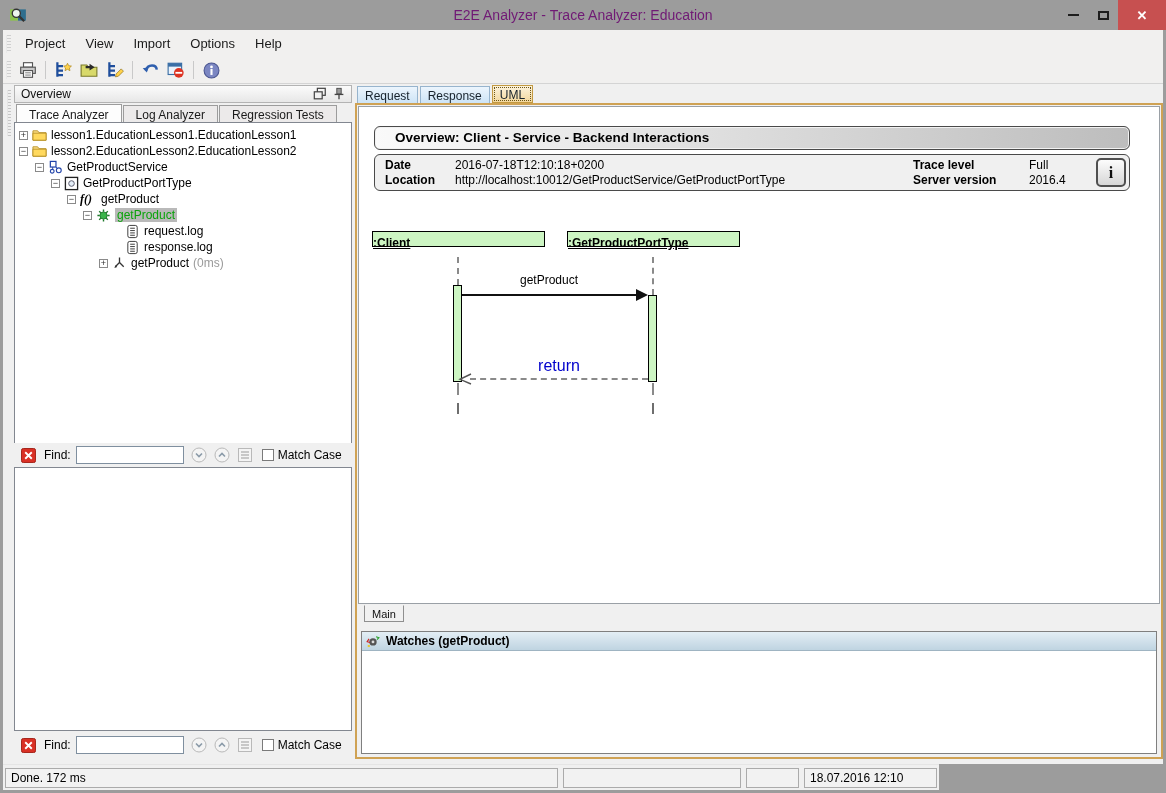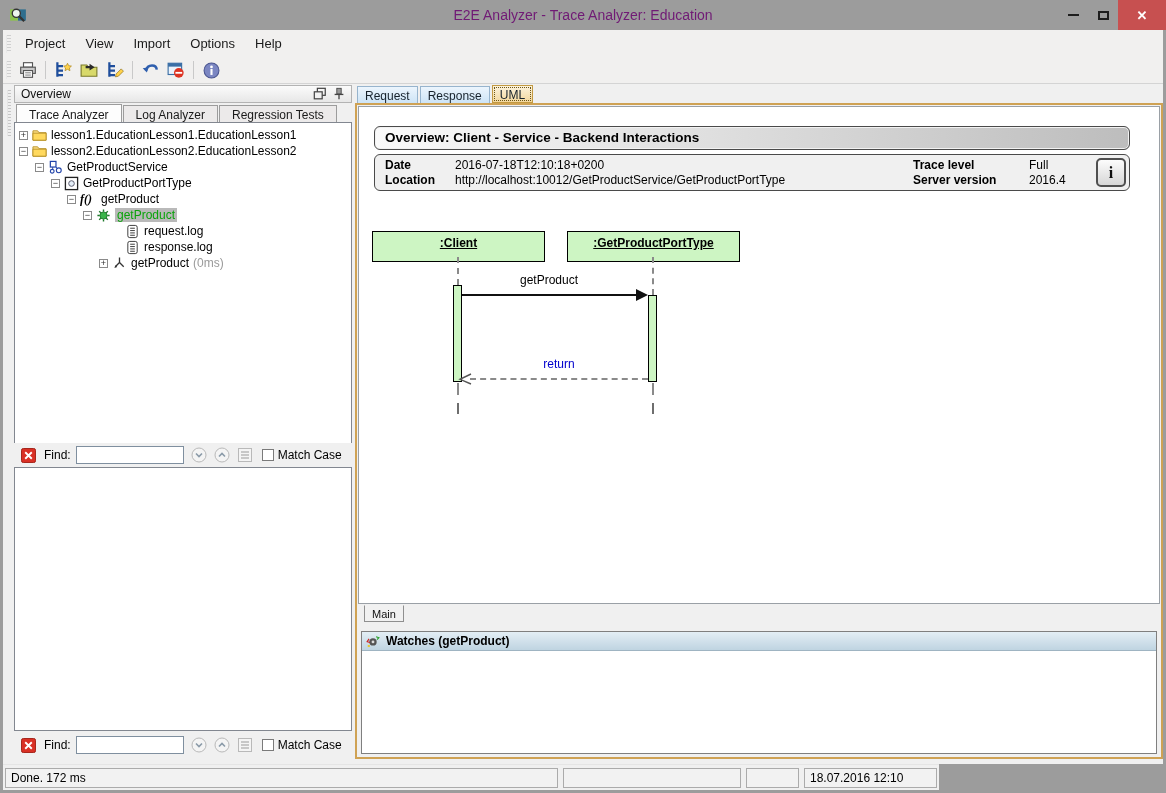--- a/index.html
+++ b/index.html
@@ -56,37 +56,37 @@
   .cb { width: 12px; height: 12px; border: 1px solid #7a7a7a; background: #fff; margin: 0 4px 0 9px; flex: none; }
   .panel2 { position: absolute; left: 0; top: 382px; width: 338px; height: 264px; background: #fff; border: 1px solid #828790; }
 
   
   .rp-tabs { position: absolute; left: 354px; top: 1px; height: 18px; display: flex; }
   .rp-tab { font-size: 12px; padding: 2px 7px 1px; margin-right: 2px; border: 1px solid #97b4cd; background: linear-gradient(#ecf5fd, #cde4f6); color: #16212b; position: relative; top: 1px; }
   .rp-tab.active { border: 1px solid #c39a42; background: linear-gradient(#fdf3dd, #f3d79d); outline: 1px dotted #6b5618; outline-offset: -3px; top: 0; z-index: 2; }
   .rp-container { position: absolute; left: 352px; top: 19px; width: 808px; height: 656px; border: 2px solid #cfa254; background: #f0f0f0; }
   .uml-area { position: absolute; left: 1px; top: 1px; width: 802px; height: 498px; background: #fff; border: 1px solid #9aa0a6; }
 
-  .uml-header { position: absolute; left: 15px; top: 19px; width: 756px; height: 24px; border: 1px solid #4a4a4a; border-radius: 6px; background: linear-gradient(90deg, #fafafa, #bdbdbd); box-shadow: inset 0 0 0 1px #f2f2f2; font-size: 13.5px; font-weight: bold; color: #000; line-height: 22px; padding-left: 10px; }
+  .uml-header { position: absolute; left: 15px; top: 19px; width: 756px; height: 24px; border: 1px solid #4a4a4a; border-radius: 6px; background: linear-gradient(90deg, #fafafa, #bdbdbd); box-shadow: inset 0 0 0 1px #f2f2f2; font-size: 13.5px; font-weight: bold; color: #000; line-height: 22px; padding-left: 20px; }
   .uml-info { position: absolute; left: 15px; top: 47px; width: 756px; height: 37px; border: 1px solid #4a4a4a; border-radius: 6px; background: #f0f0f0; font-size: 12px; }
   .info-grid { display: grid; grid-template-columns: 66px 1fr 112px 58px; gap: 0 4px; padding: 3px 42px 0 10px; line-height: 15px; }
   .ilabel { font-weight: bold; color: #000; }
   .ivalue { color: #000; white-space: nowrap; overflow: hidden; }
   .ibtn { position: absolute; right: 3px; top: 3px; bottom: 3px; width: 30px; border: 2px solid #4f4f4f; border-radius: 5px; background: linear-gradient(#fcfcfc, #d7d7d7); font-family: "Liberation Serif", serif; font-weight: bold; font-size: 16px; display: flex; align-items: center; justify-content: center; color: #111; }
 
   
-  .seq-box { position: absolute; width: 173px; height: 31px; background: #cdf5c3; border: 1px solid #000; font-size: 12px; font-weight: bold; text-decoration: underline; text-align: center; line-height: 22px; color: #000; }
+  .seq-box { position: absolute; width: 173px; height: 16px; background: #cdf5c3; border: 1px solid #000; font-size: 12px; font-weight: bold; text-decoration: underline; text-align: left; line-height: 22px; color: #000; }
   .lifeline { position: absolute; width: 0; border-left: 2px dashed #8a8a8a; }
   .ldash { position: absolute; width: 0; border-left: 2px solid #6e6e6e; height: 11px; }
   .activation { position: absolute; width: 9px; background: #cdf5c3; border: 1px solid #000; }
   .msg-line { position: absolute; border-top: 2px solid #111; }
   .msg-head { position: absolute; width: 0; height: 0; border-left: 12px solid #111; border-top: 6px solid transparent; border-bottom: 6px solid transparent; }
   .msg-label { position: absolute; font-size: 12px; color: #000; text-align: center; }
   .ret-line { position: absolute; border-top: 2px dashed #8a8a8a; }
-  .ret-label { position: absolute; font-size: 12px; color: #0000cc; text-align: center; }
+  .ret-label { position: absolute; font-size: 16px; color: #0000cc; text-align: center; }
 
   .main-tab { position: absolute; left: 7px; top: 500px; height: 17px; font-size: 11px; padding: 2px 7px 2px; background: #f1f1f1; border: 1px solid #8f8f8f; border-top: 1px solid #f1f1f1; color: #111; }
   .watches { position: absolute; left: 4px; right: 4px; top: 526px; bottom: 3px; border: 1px solid #7f7f7f; background: #fff; }
   .watches-header { height: 19px; background: linear-gradient(#e3eef5, #bfd4e1); border-bottom: 1px solid #9fb4c2; display: flex; align-items: center; font-size: 12px; font-weight: bold; color: #000; }
   .watches-header svg { width: 14px; height: 14px; margin: 0 6px 0 4px; }
 
   
   .statusbar { position: absolute; left: 3px; top: 764px; width: 936px; height: 26px; background: #f0f0f0; border-top: 1px solid #e5e5e5; display: flex; align-items: center; gap: 5px; padding: 0 2px; }
   .status-cell { height: 20px; border: 1px solid #ababab; background: #f2f2f2; font-size: 12px; color: #000; line-height: 18px; padding-left: 5px; }
   .sc1 { flex: 1; }

